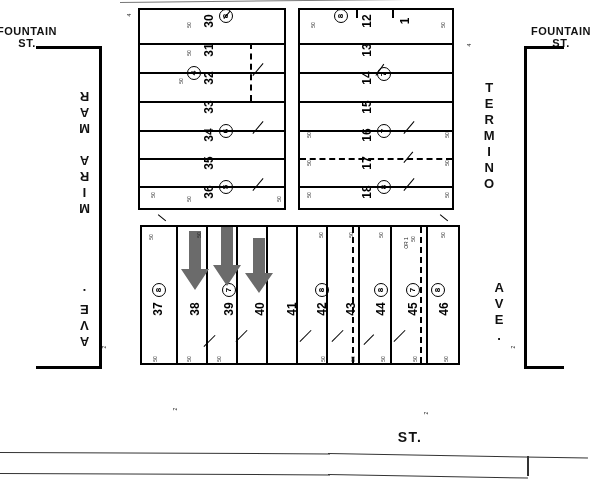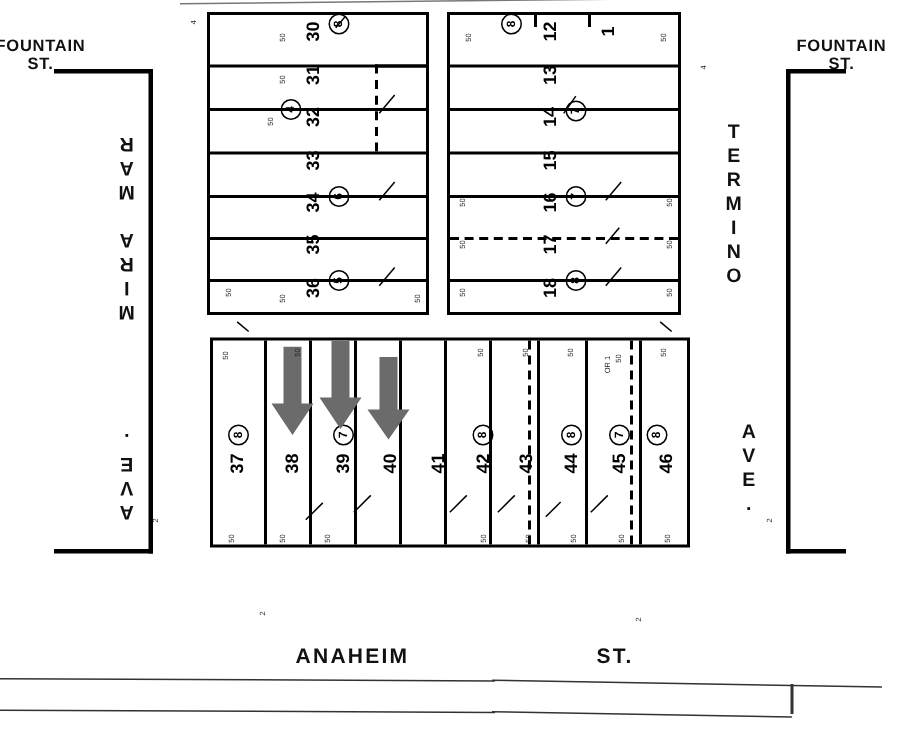--- a/index.html
+++ b/index.html
@@ -57,21 +57,20 @@
     <div>FOUNTAIN</div>
     <div>ST.</div>
   </div>
 
   <div class="street-label vflip" style="left:78px;top:88px;">MIRA MAR</div>
   <div class="street-label vflip" style="left:78px;top:285px;">AVE.</div>
 
   <div class="street-label v" style="left:482px;top:80px;">TERMINO</div>
   <div class="street-label v" style="left:492px;top:280px;">AVE.</div>
 
-  <div class="street-label h" style="left:180px;top:430px;width:110px;font-size:14px;letter-spacing:1.5px;">ANAHEIM</div>
   <div class="street-label h" style="left:390px;top:430px;width:40px;font-size:14px;letter-spacing:1.5px;">ST.</div>
 
   <div class="row-line" style="left:36px;top:46px;width:66px;height:3.4px;"></div>
   <div class="row-line" style="left:99px;top:46px;width:3.4px;height:323px;"></div>
   <div class="row-line" style="left:36px;top:366px;width:66px;height:3.4px;"></div>
 
   <div class="row-line" style="left:524px;top:46px;width:40px;height:3.4px;"></div>
   <div class="row-line" style="left:524px;top:46px;width:3.4px;height:323px;"></div>
   <div class="row-line" style="left:524px;top:366px;width:40px;height:3.4px;"></div>
 

